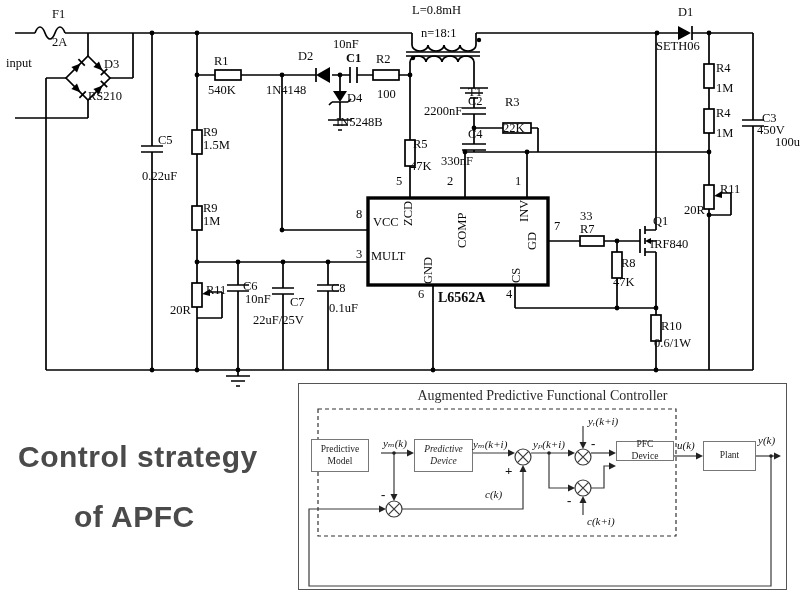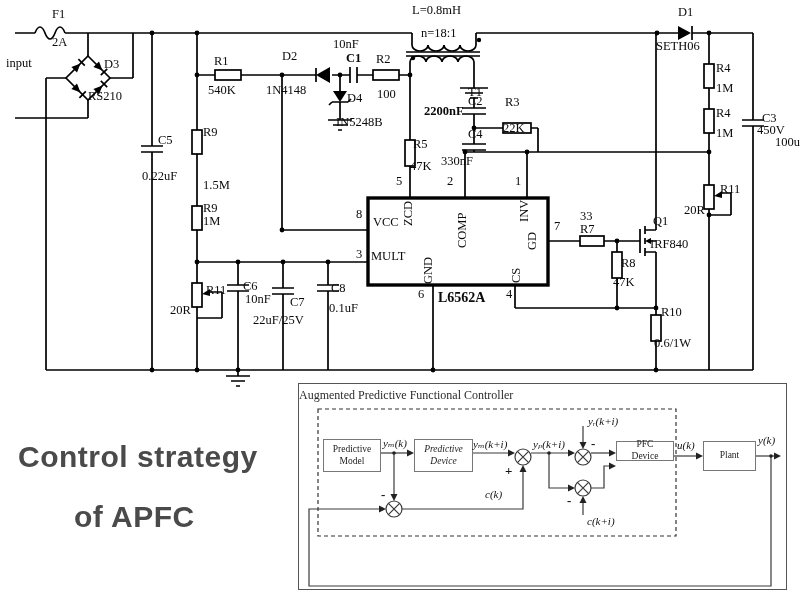--- a/index.html
+++ b/index.html
@@ -4,21 +4,21 @@
 <style>
   html,body{margin:0;padding:0;background:#fff;width:800px;height:600px;overflow:hidden;}
   #stage{position:relative;width:800px;height:600px;background:#ffffff;font-family:"Liberation Serif",serif;}
   #circuit-svg{position:absolute;left:0;top:0;}
   .slabel{position:absolute;font-family:"Liberation Serif","DejaVu Serif",serif;font-size:12.5px;color:#0a0a0a;white-space:nowrap;line-height:1;font-weight:500;}
   .slabel.rot{transform:rotate(-90deg);transform-origin:0 0;}
   .slabel.big{font-size:14px;font-weight:600;}
   .caption{position:absolute;font-family:"Liberation Sans","DejaVu Sans",sans-serif;font-weight:bold;color:#4a4a4a;font-size:30px;letter-spacing:0.5px;white-space:nowrap;}
   #inset{position:absolute;left:298px;top:383px;width:489px;height:207px;background:#fff;border:1.5px solid #555;box-sizing:border-box;}
   #inset-svg{position:absolute;left:0;top:0;}
-  .ititle{position:absolute;left:0;right:0;top:4px;text-align:left;font-size:12px;color:#2b2b2b;font-family:"Liberation Serif","DejaVu Serif",serif;}
+  .ititle{position:absolute;left:0;right:0;top:4px;text-align:center;font-size:14px;color:#2b2b2b;font-family:"Liberation Serif","DejaVu Serif",serif;}
   .blk{position:absolute;border:1px solid #777;background:#fff;display:flex;align-items:center;justify-content:center;text-align:center;font-size:9.5px;line-height:1.25;color:#222;padding:1px 5px;box-sizing:border-box;font-family:"Liberation Serif","DejaVu Serif",serif;}
   .ilabel{position:absolute;white-space:nowrap;color:#111;font-family:"Liberation Serif","DejaVu Serif",serif;}
   .ilabel.sig{font-style:italic;font-size:11px;}
   .ilabel.sign{font-size:13px;font-weight:bold;font-style:normal;}
 </style>
 </head>
 <body>
 
 <div id="stage">
 
@@ -151,71 +151,71 @@
   </svg>
 
   <div id="schematic-labels">
       <span class="slabel" style="left: 52px; top: 8px;">F1</span>
       <span class="slabel" style="left: 52px; top: 36px;">2A</span>
       <span class="slabel" style="left: 6px; top: 57px;">input</span>
       <span class="slabel" style="left: 104px; top: 58px;">D3</span>
       <span class="slabel" style="left: 88px; top: 90px;">RS210</span>
       <span class="slabel" style="left: 214px; top: 55px;">R1</span>
       <span class="slabel" style="left: 208px; top: 84px;">540K</span>
-      <span class="slabel" style="left: 282px; top: 50px;">D2</span>
+      <span class="slabel" style="left: 298px; top: 50px;">D2</span>
       <span class="slabel" style="left: 266px; top: 84px;">1N4148</span>
       <span class="slabel" style="left: 333px; top: 38px;">10nF</span>
       <span class="slabel" style="left: 346px; top: 52px; font-weight: bold;">C1</span>
       <span class="slabel" style="left: 376px; top: 53px;">R2</span>
       <span class="slabel" style="left: 377px; top: 88px;">100</span>
       <span class="slabel" style="left: 347px; top: 92px;">D4</span>
       <span class="slabel" style="left: 336px; top: 116px;">IN5248B</span>
       <span class="slabel" style="left: 412px; top: 4px;">L=0.8mH</span>
       <span class="slabel" style="left: 421px; top: 27px;">n=18:1</span>
       <span class="slabel" style="left: 468px; top: 52px; margin-top: 34px;">T1</span>
       <span class="slabel" style="left: 468px; top: 95px;">C2</span>
-      <span class="slabel" style="left: 424px; top: 105px; font-weight: bold;">2200nF</span>
+      <span class="slabel" style="left: 424px; top: 105px;">2200nF</span>
       <span class="slabel" style="left: 505px; top: 96px;">R3</span>
       <span class="slabel" style="left: 503px; top: 122px;">22K</span>
       <span class="slabel" style="left: 468px; top: 128px;">C4</span>
       <span class="slabel" style="left: 441px; top: 155px;">330nF</span>
       <span class="slabel" style="left: 413px; top: 138px;">R5</span>
       <span class="slabel" style="left: 410px; top: 160px;">47K</span>
       <span class="slabel" style="left: 678px; top: 6px;">D1</span>
       <span class="slabel" style="left: 656px; top: 40px;">SETH06</span>
       <span class="slabel" style="left: 716px; top: 62px;">R4</span>
       <span class="slabel" style="left: 716px; top: 82px;">1M</span>
       <span class="slabel" style="left: 716px; top: 107px;">R4</span>
       <span class="slabel" style="left: 716px; top: 127px;">1M</span>
       <span class="slabel" style="left: 762px; top: 112px;">C3</span>
       <span class="slabel" style="left: 757px; top: 124px;">450V</span>
       <span class="slabel" style="left: 755px; top: 136px; margin-left: 20px;">100uF</span>
       <span class="slabel" style="left: 720px; top: 183px;">R11</span>
       <span class="slabel" style="left: 684px; top: 204px;">20R</span>
       <span class="slabel" style="left: 158px; top: 134px;">C5</span>
       <span class="slabel" style="left: 142px; top: 170px;">0.22uF</span>
       <span class="slabel" style="left: 203px; top: 126px;">R9</span>
-      <span class="slabel" style="left: 203px; top: 139px; margin-top: 40px;">1.5M</span>
+      <span class="slabel" style="left: 203px; top: 139px;">1.5M</span>
       <span class="slabel" style="left: 203px; top: 202px;">R9</span>
       <span class="slabel" style="left: 203px; top: 215px;">1M</span>
       <span class="slabel" style="left: 206px; top: 284px;">R11</span>
       <span class="slabel" style="left: 170px; top: 304px;">20R</span>
       <span class="slabel" style="left: 243px; top: 280px;">C6</span>
       <span class="slabel" style="left: 245px; top: 293px;">10nF</span>
       <span class="slabel" style="left: 290px; top: 296px;">C7</span>
       <span class="slabel" style="left: 253px; top: 314px;">22uF/25V</span>
       <span class="slabel" style="left: 331px; top: 282px;">C8</span>
       <span class="slabel" style="left: 329px; top: 302px;">0.1uF</span>
       <span class="slabel" style="left: 580px; top: 210px;">33</span>
       <span class="slabel" style="left: 580px; top: 223px;">R7</span>
       <span class="slabel" style="left: 653px; top: 215px;">Q1</span>
       <span class="slabel" style="left: 650px; top: 238px;">IRF840</span>
       <span class="slabel" style="left: 621px; top: 257px;">R8</span>
       <span class="slabel" style="left: 613px; top: 276px;">47K</span>
-      <span class="slabel" style="left: 661px; top: 306px;">R10</span>
+      <span class="slabel" style="left: 661px; top: 320px;">R10</span>
       <span class="slabel" style="left: 654px; top: 337px;">0.6/1W</span>
       <span class="slabel" style="left: 356px; top: 208px;">8</span>
       <span class="slabel" style="left: 356px; top: 248px;">3</span>
       <span class="slabel" style="left: 396px; top: 175px;">5</span>
       <span class="slabel" style="left: 447px; top: 175px;">2</span>
       <span class="slabel" style="left: 515px; top: 175px;">1</span>
       <span class="slabel" style="left: 554px; top: 220px;">7</span>
       <span class="slabel" style="left: 418px; top: 288px;">6</span>
       <span class="slabel" style="left: 506px; top: 288px;">4</span>
       <span class="slabel" style="left: 373px; top: 216px;">VCC</span>
@@ -284,21 +284,21 @@
         <polygon points="284,112 280.5,119 287.5,119"></polygon>
       </g>
       <g fill="#222" stroke="none">
         <circle cx="95" cy="69" r="1.8"></circle>
           <circle cx="250" cy="69" r="1.8"></circle>
           <circle cx="472" cy="72" r="1.8"></circle>
       </g>
     </svg>
     <span class="ititle">Augmented Predictive Functional Controller</span>
     <div id="inset-blocks">
-        <div class="blk" style="left: 24px; top: 55px; width: 58px; height: 33px;">Predictive Model</div>
+        <div class="blk" style="left: 12px; top: 55px; width: 58px; height: 33px;">Predictive Model</div>
         <div class="blk" style="left: 115px; top: 55px; width: 59px; height: 33px; font-style: italic;">Predictive Device</div>
         <div class="blk" style="left: 317px; top: 57px; width: 58px; height: 20px;">PFC Device</div>
         <div class="blk" style="left: 404px; top: 57px; width: 53px; height: 30px;">Plant</div>
       </div>
     <div id="inset-labels">
         <span class="ilabel sig" style="left: 84px; top: 53px;">yₘ(k)</span>
         <span class="ilabel sig" style="left: 174px; top: 54px;">yₘ(k+i)</span>
         <span class="ilabel sig" style="left: 234px; top: 54px;">yₚ(k+i)</span>
         <span class="ilabel sig" style="left: 289px; top: 31px;">yᵣ(k+i)</span>
         <span class="ilabel sig" style="left: 378px; top: 55px;">u(k)</span>

